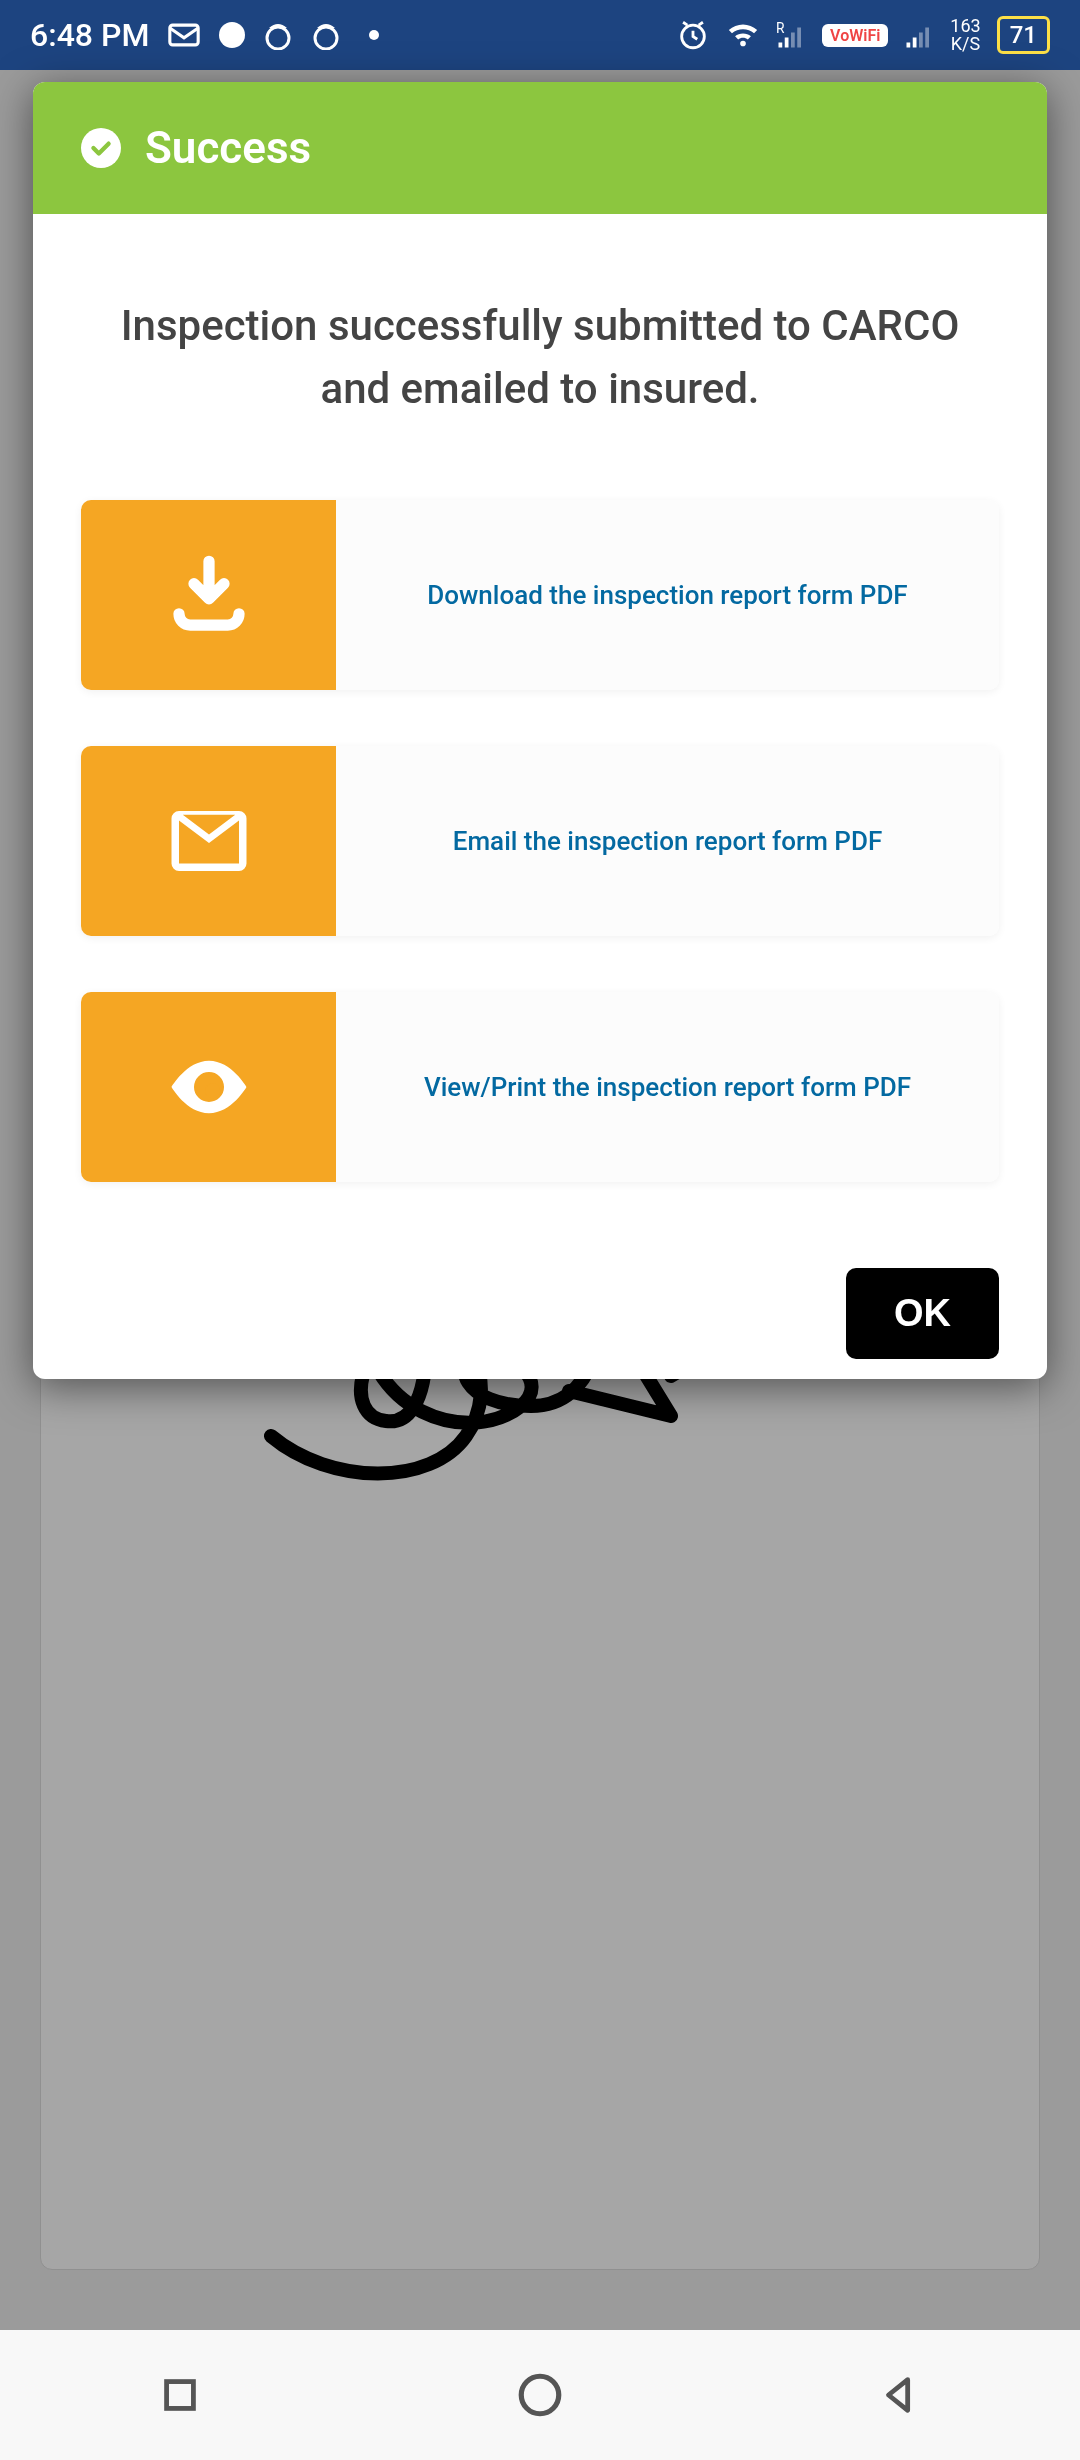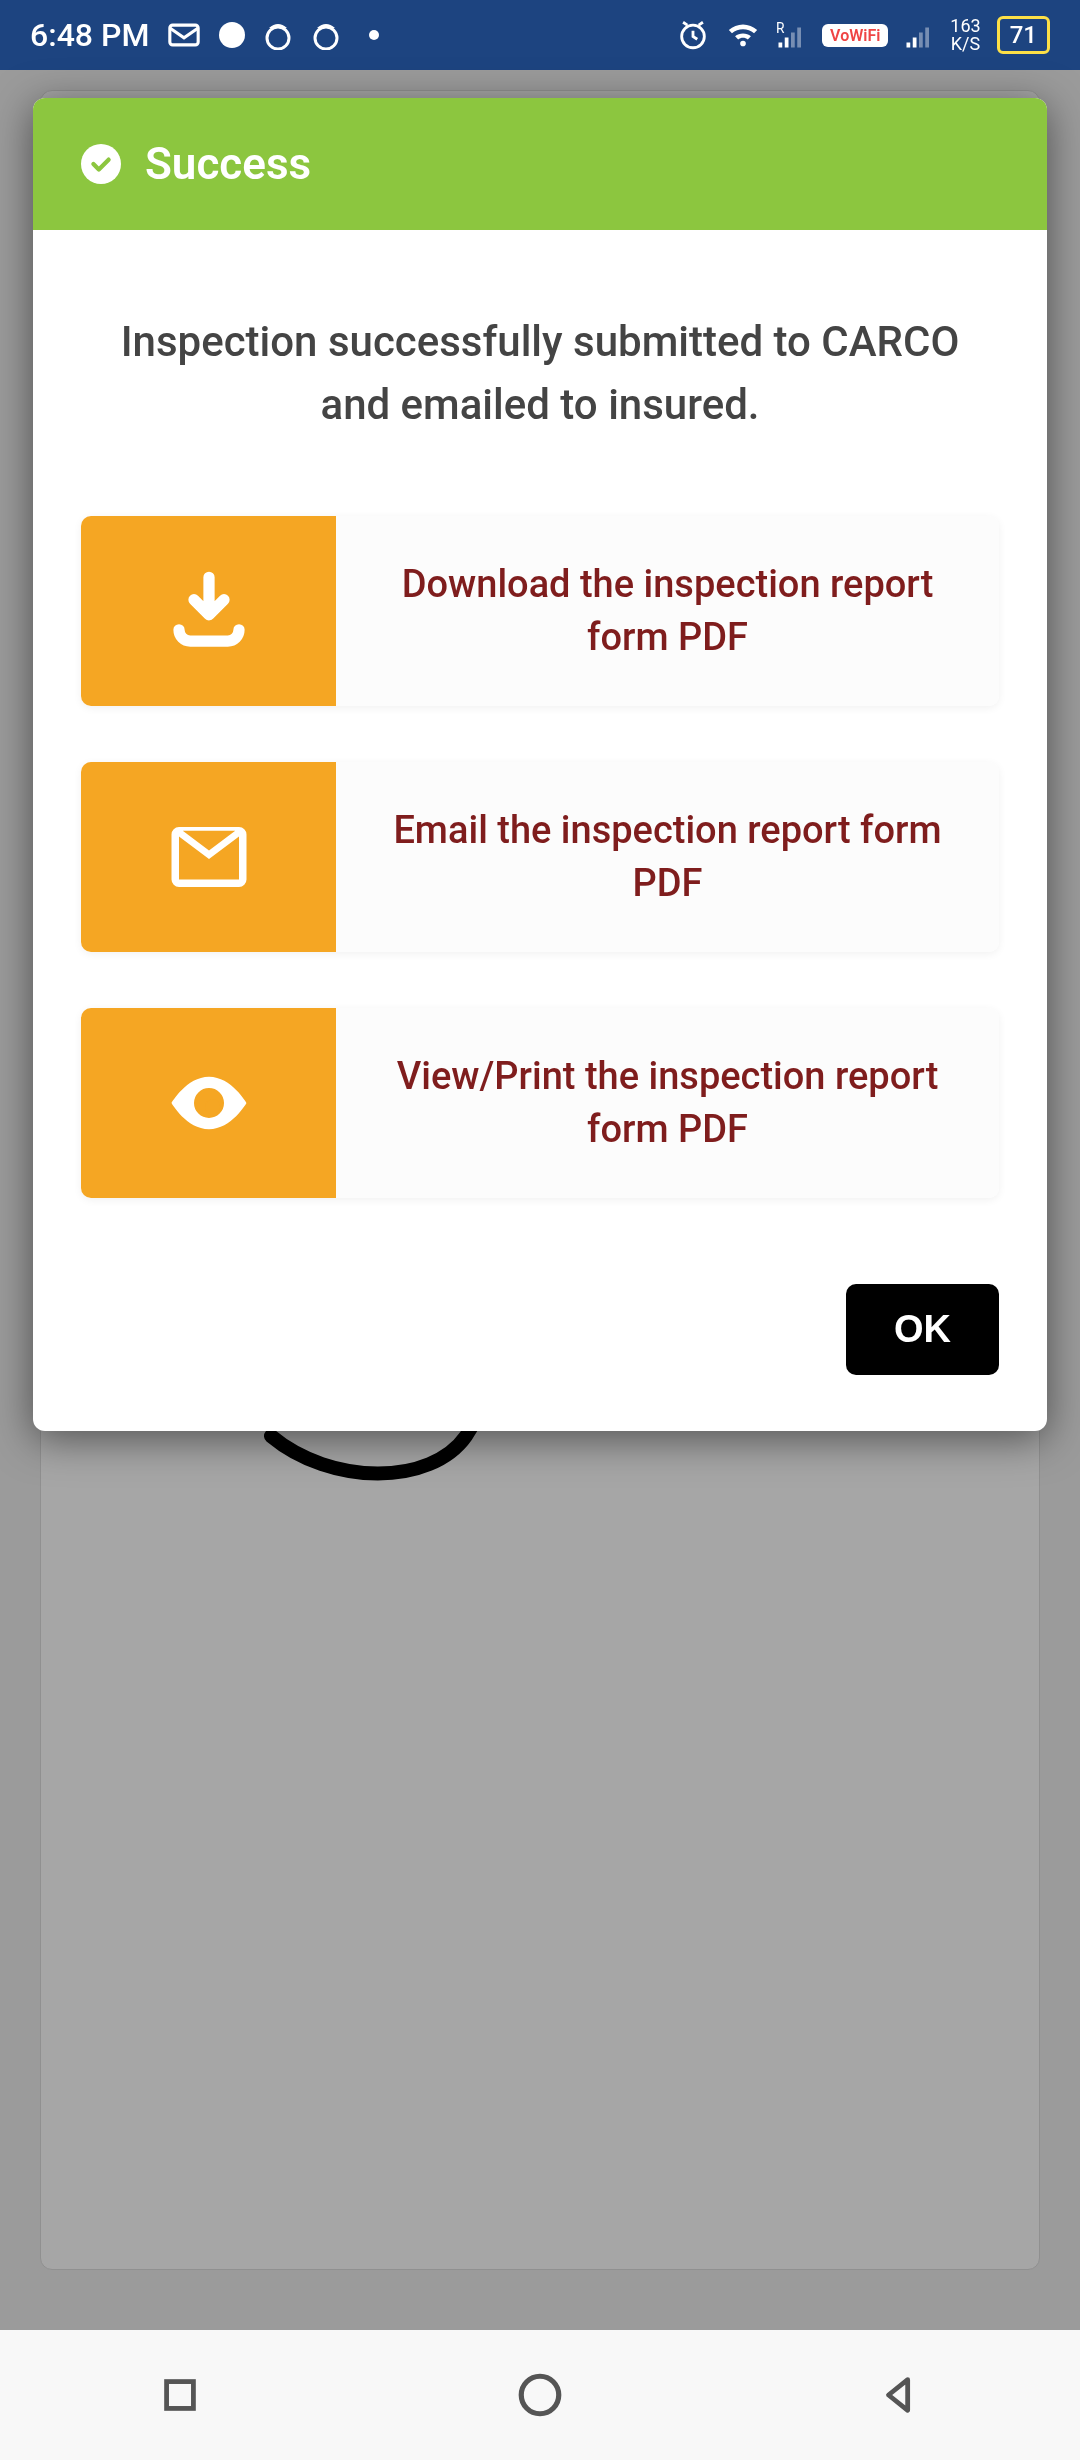--- a/index.html
+++ b/index.html
@@ -94,21 +94,21 @@
     .overlay {
       position: absolute;
       inset: 0;
       background: rgba(0,0,0,0.35);
     }
     
     .dialog {
       position: absolute;
       left: 33px;
       right: 33px;
-      top: 28px;
+      top: 12px;
       background: white;
       border-radius: 12px;
       box-shadow: 0 8px 40px rgba(0,0,0,0.5);
       overflow: hidden;
     }
     
     .dialog-header {
       background: #8cc63f;
       padding: 40px 48px;
       display: flex;
@@ -124,21 +124,21 @@
       justify-content: center;
       color: #8cc63f;
     }
     .dialog-title {
       color: white;
       font-size: 44px;
       font-weight: 600;
     }
     
     .dialog-body {
-      padding: 80px 48px 56px;
+      padding: 80px 48px 20px;
     }
     
     .dialog-message {
       text-align: center;
       font-size: 42px;
       color: #444;
       font-weight: 500;
       line-height: 1.5;
       margin-bottom: 80px;
       padding: 0 20px;
@@ -161,22 +161,22 @@
       flex-shrink: 0;
     }
     .action-label-box {
       flex: 1;
       background: #fcfcfc;
       display: flex;
       align-items: center;
       justify-content: center;
       padding: 20px 40px;
       text-align: center;
-      font-size: 38px;
-      color: #7f1d1d;
+      font-size: 26px;
+      color: #0369a1;
       font-weight: 500;
       line-height: 1.4;
     }
     
     .dialog-footer {
       display: flex;
       justify-content: flex-end;
       padding-top: 30px;
     }
     .ok-button {

